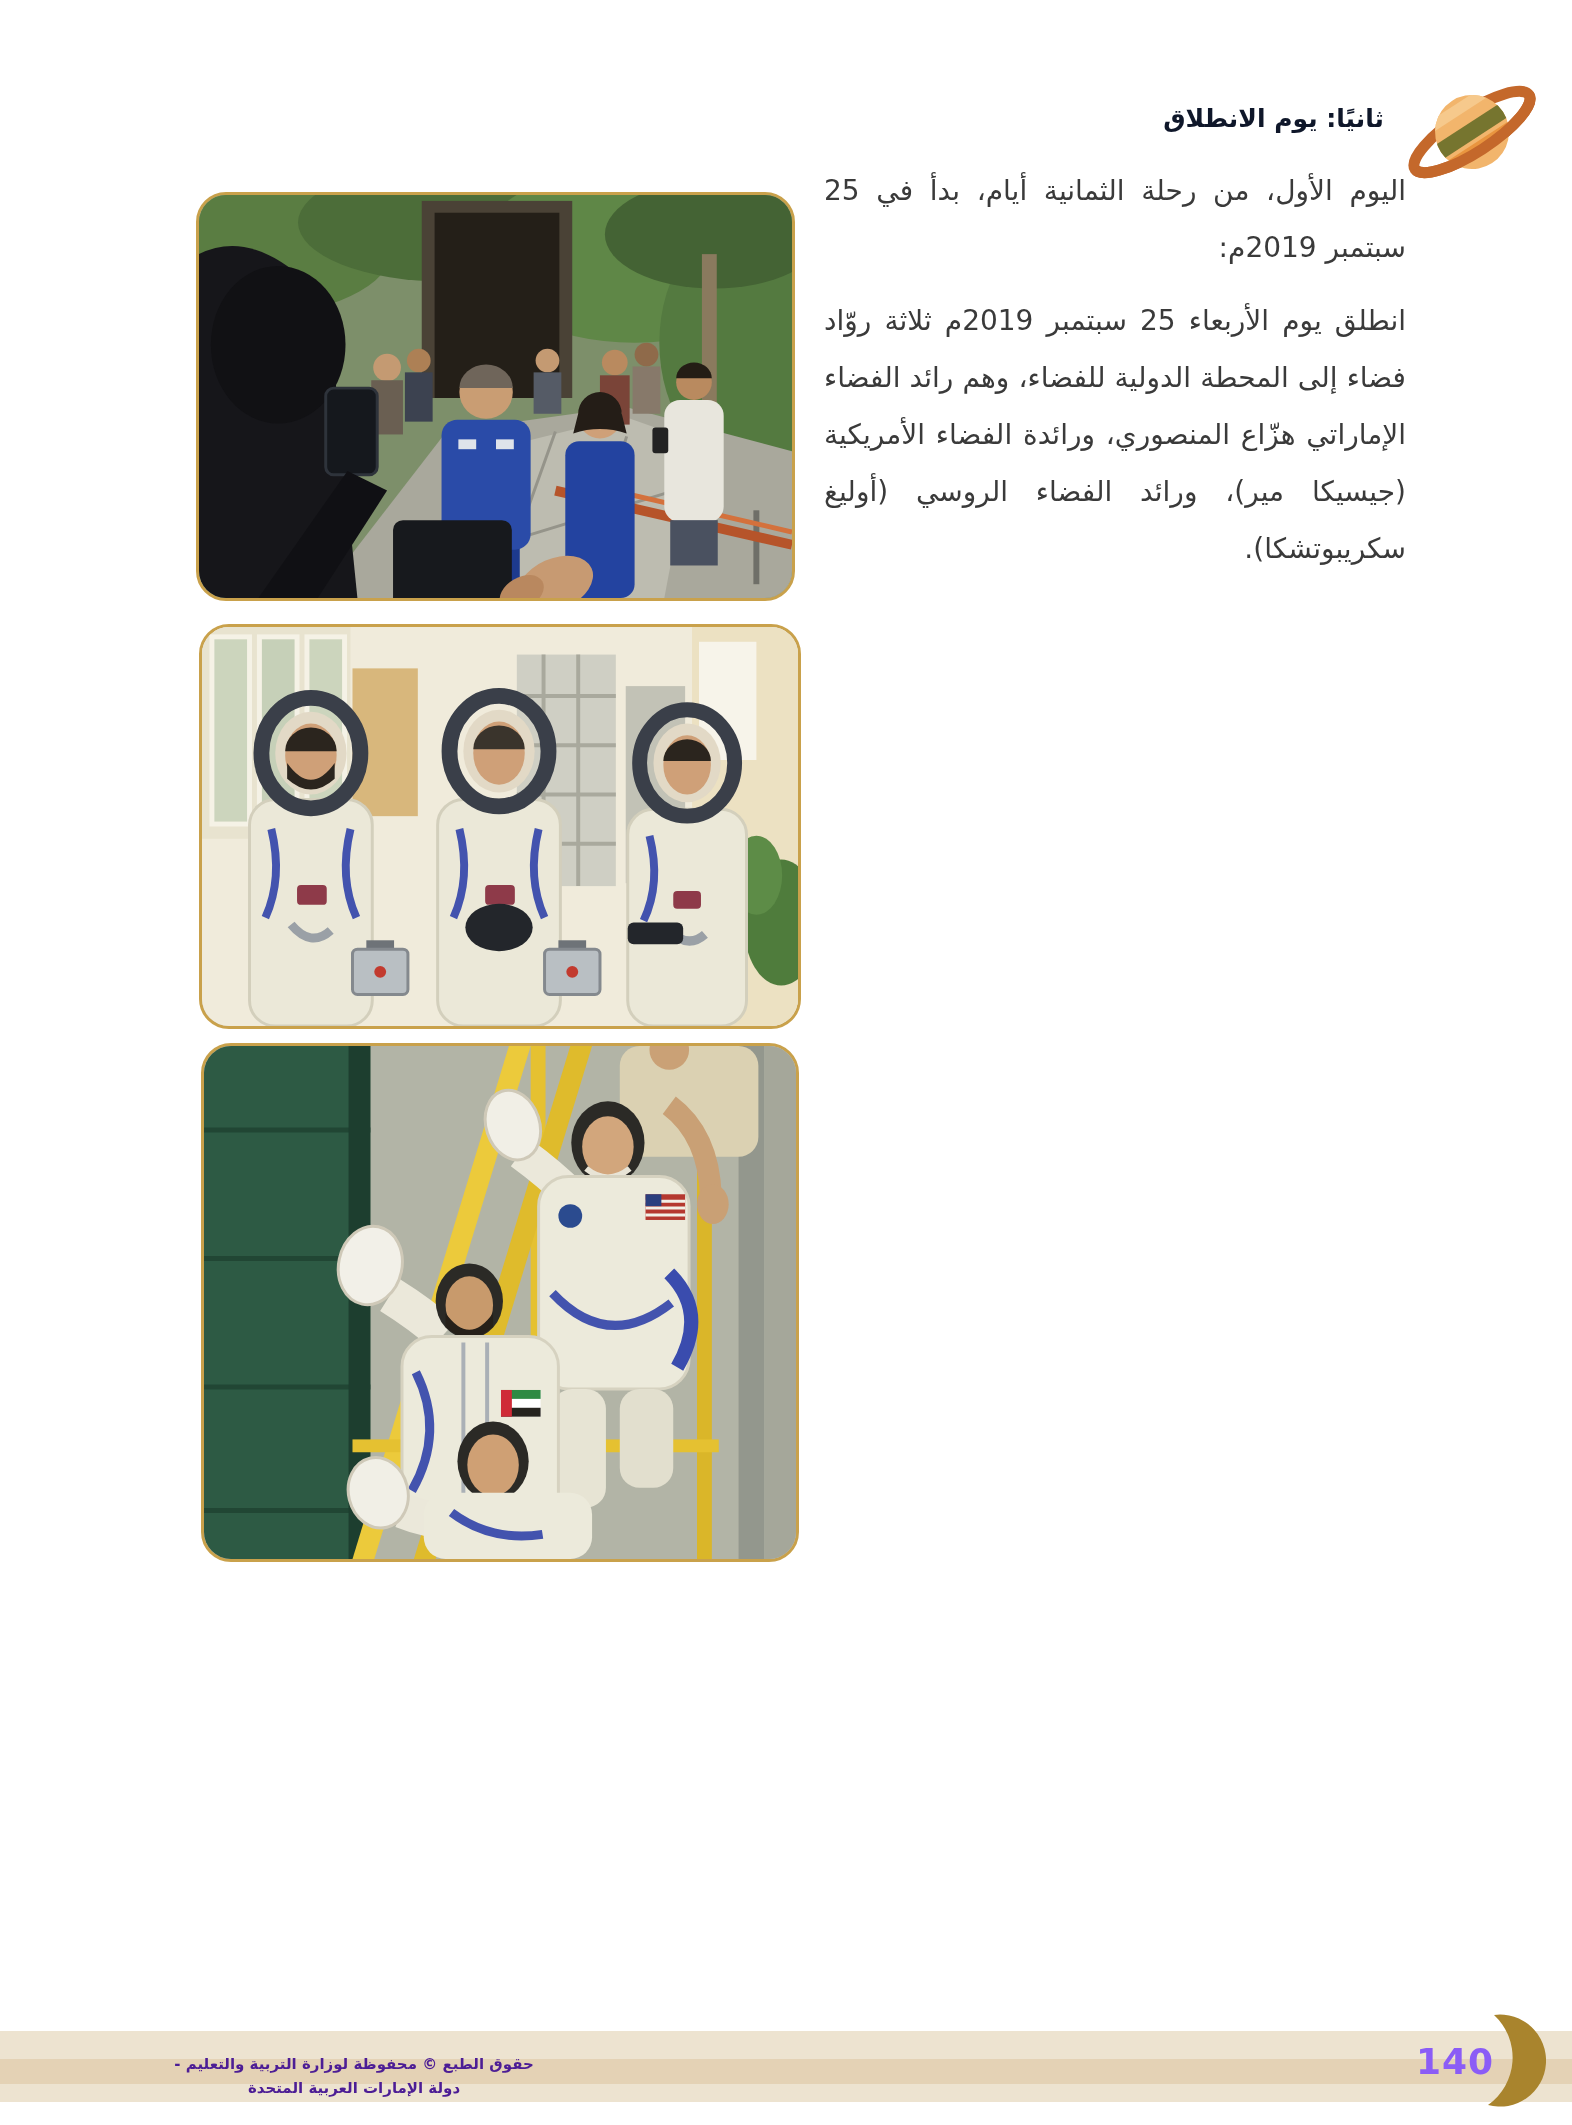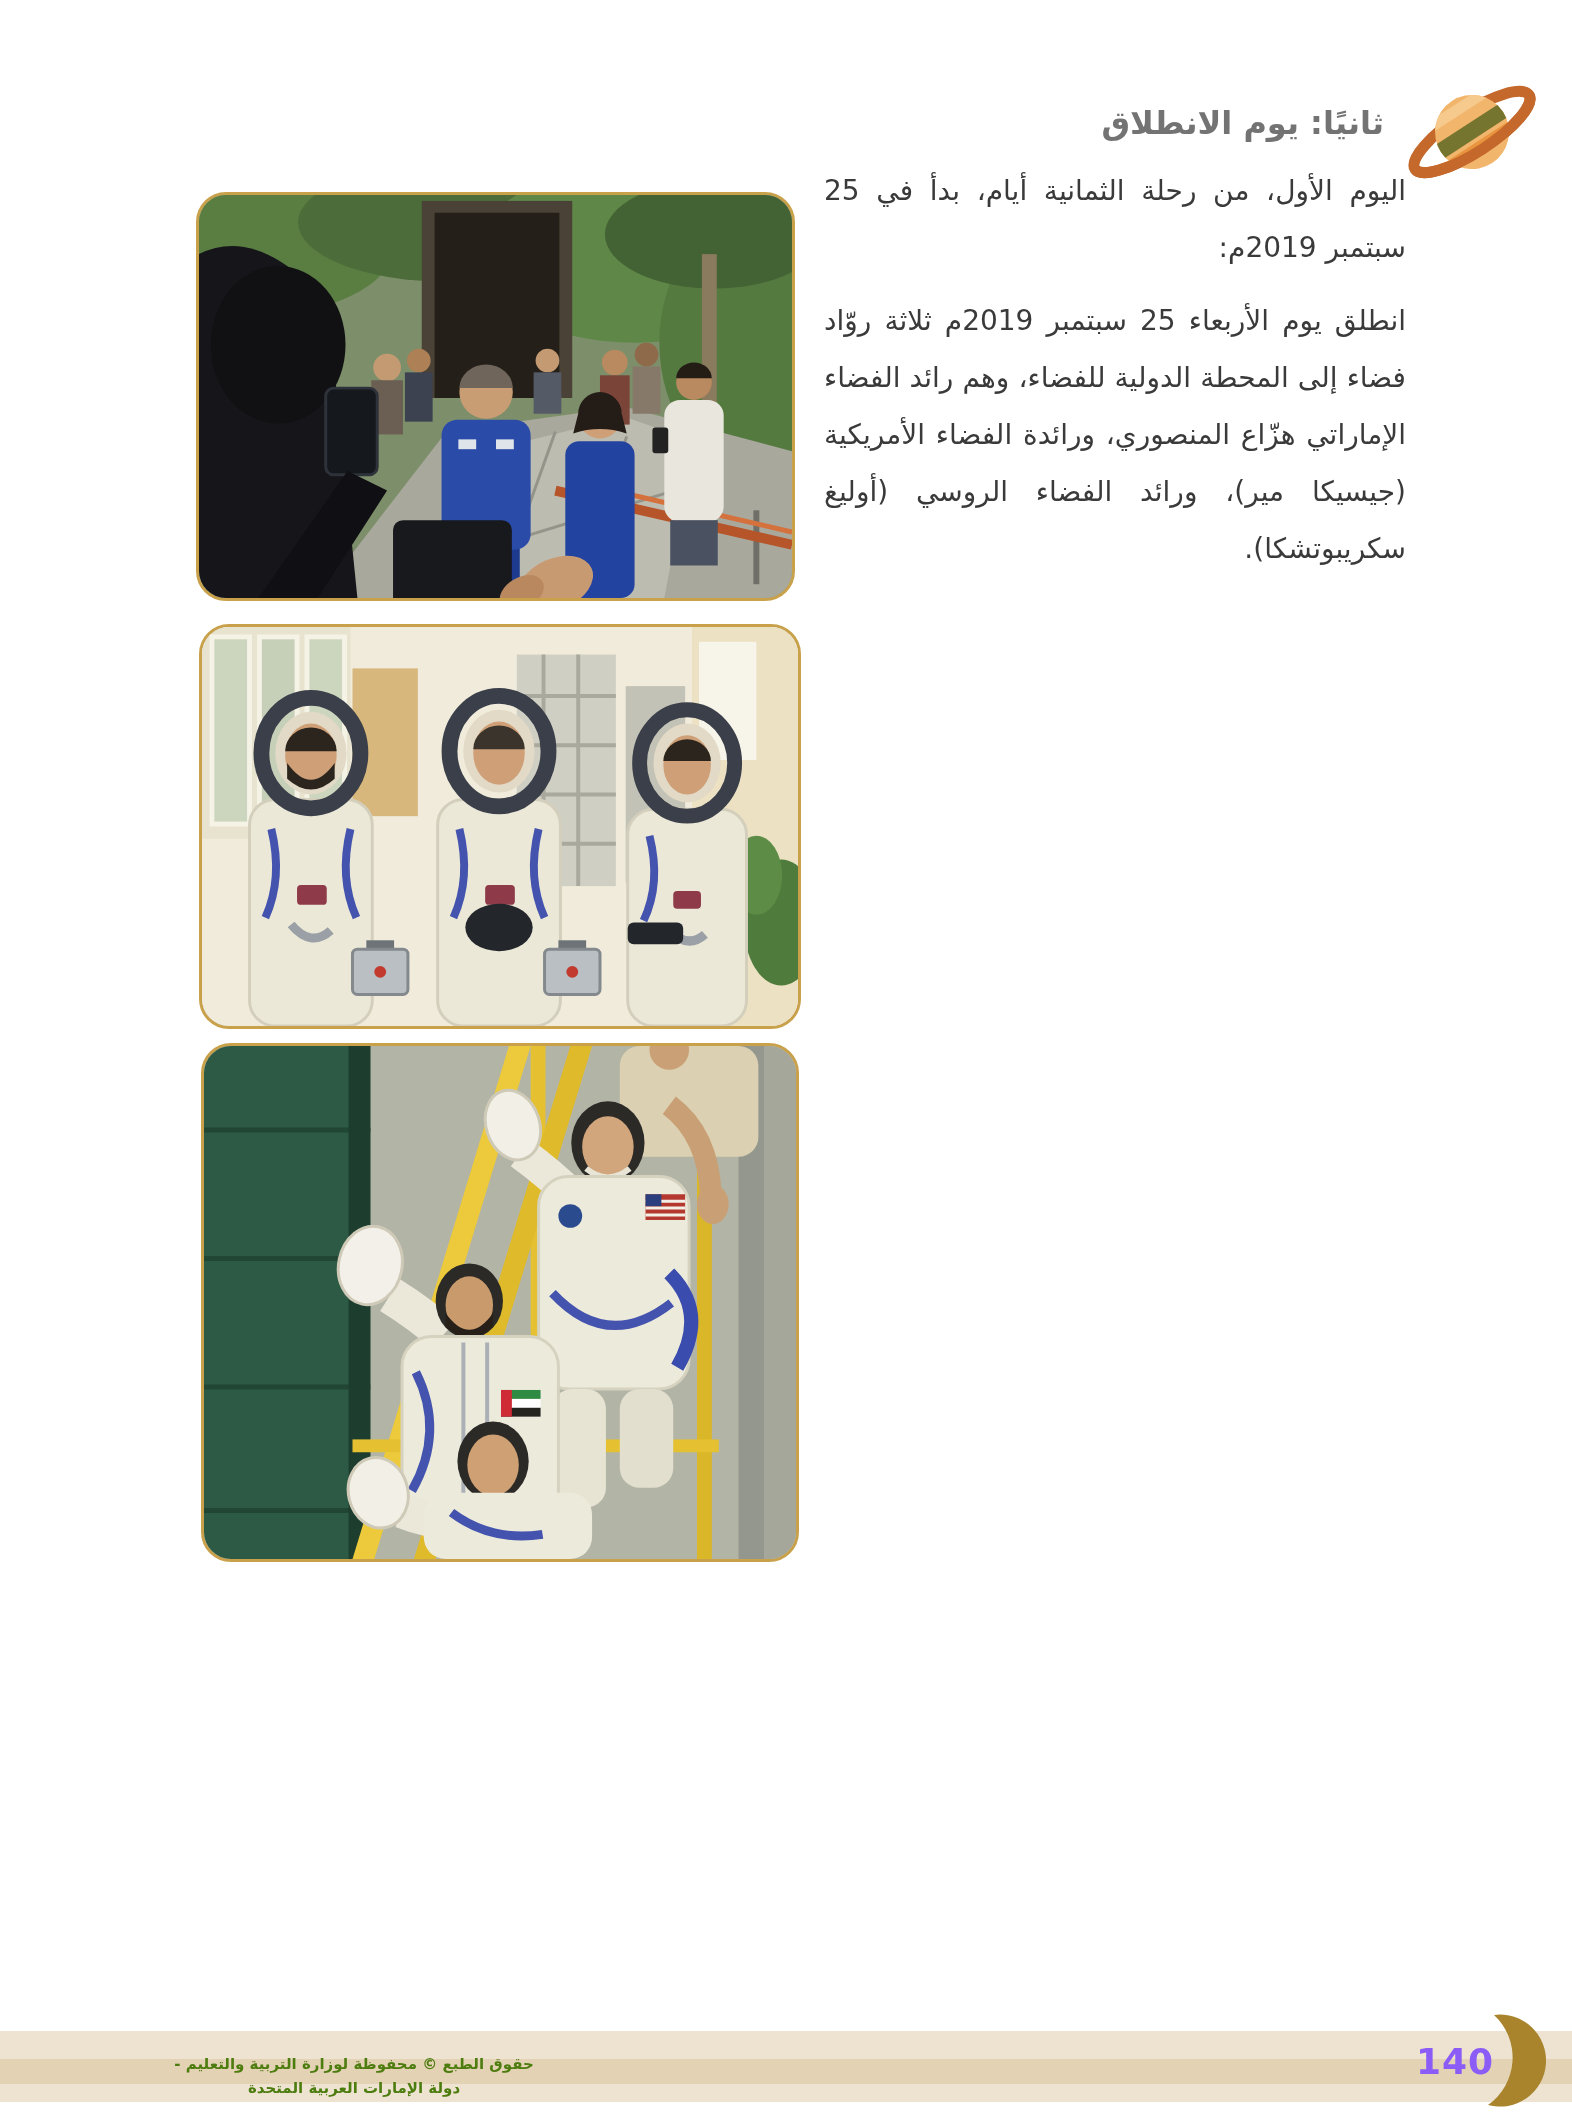--- a/index.html
+++ b/index.html
@@ -4,21 +4,21 @@
 <style>
   html,body{margin:0;padding:0;}
   body{
     width:1572px;height:2125px;position:relative;background:#ffffff;
     font-family:"DejaVu Sans",sans-serif;overflow:hidden;
   }
   
   .saturn{position:absolute;left:1392px;top:76px;width:160px;height:112px;}
   .heading{
     position:absolute;top:104px;right:188px;direction:rtl;
-    font-size:32px;font-weight:bold;color:#737373;white-space:nowrap;
+    font-size:25px;font-weight:bold;color:#0f172a;white-space:nowrap;
   }
   
   .article{
     position:absolute;top:146px;right:150px;width:614px;direction:rtl;
     text-align:justify;font-size:28px;line-height:57px;color:#3a3a3a;
   }
   .article p{margin:16px;padding:0;}
   
   .photo{
     position:absolute;box-sizing:border-box;border:3px solid #C9A14B;
@@ -28,21 +28,21 @@
   #photo2{left:199px;top:624px;width:602px;height:405px;}
   #photo3{left:201px;top:1043px;width:598px;height:519px;}
   .photo svg{display:block;width:100%;height:100%;}
   
   .band{position:absolute;left:0;width:1572px;}
   #band-top{top:2031px;height:28px;background:#EDE3D0;}
   #band-mid{top:2059px;height:25px;background:#E4D2B5;}
   #band-bot{top:2084px;height:18px;background:#EDE3D0;}
   .copyright{
     position:absolute;top:2052px;left:156px;width:396px;text-align:center;
-    direction:rtl;font-size:15px;font-weight:bold;color:#4d7c0f;line-height:24px;
+    direction:rtl;font-size:15px;font-weight:bold;color:#4c1d95;line-height:24px;
   }
   .page-number{
     position:absolute;top:2041px;left:1416px;font-size:36px;font-weight:bold;
     color:#8b5cf6;letter-spacing:1px;
   }
   .crescent{position:absolute;left:1452px;top:2012px;width:94px;height:96px;}
 </style>
 </head>
 <body>
 

